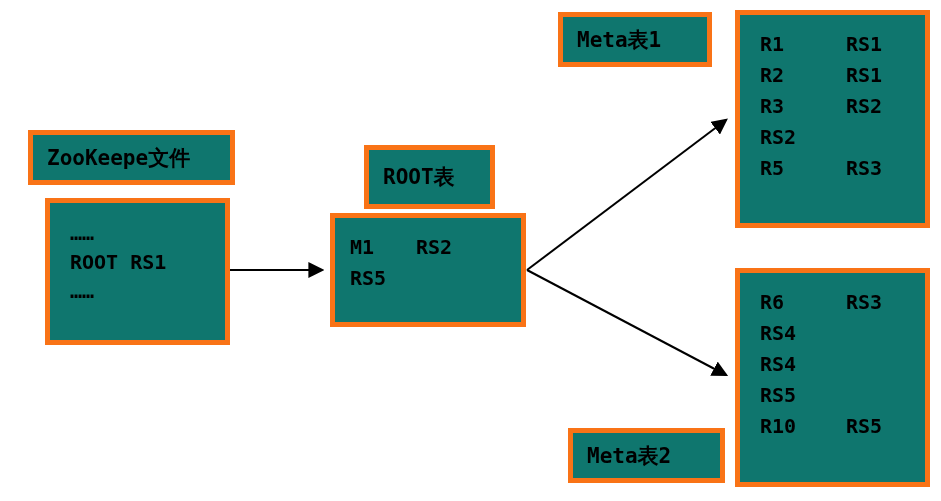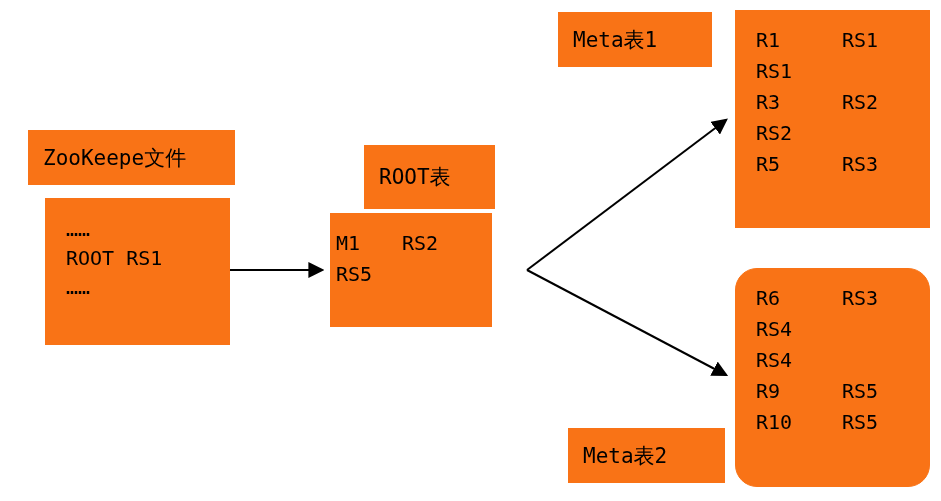--- a/index.html
+++ b/index.html
@@ -10,24 +10,25 @@
   }
   .canvas {
     position: relative;
     width: 941px;
     height: 501px;
     background: #ffffff;
     overflow: hidden;
   }
   .box {
     position: absolute;
-    border: 1px solid #f97316;
-    background: #f97316;
+    border: 5px solid #f97316;
+    background: #0f766e;
     box-sizing: border-box;
     color: #000000;
+    font-weight: bold;
   }
   .label-box {
     display: flex;
     align-items: center;
     padding-left: 14px;
     font-size: 21px;
   }
   .content-box {
     font-size: 20px;
   }
@@ -78,68 +79,68 @@
   <div class="box content-box" style="left:45px; top:198px; width:185px; height:147px; padding:16px 0 0 20px;">
     <div class="line">……</div>
     <div class="line">ROOT RS1</div>
     <div class="line">……</div>
   </div>
 
   <div class="box label-box" style="left:364px; top:145px; width:131px; height:64px;">
     <span>ROOT表</span>
   </div>
 
-  <div class="box content-box" style="left:330px; top:213px; width:162px; height:114px; padding:14px 0 0 5px;">
+  <div class="box content-box" style="left:330px; top:213px; width:196px; height:114px; padding:14px 0 0 15px;">
     <div class="row root-row">
       <span class="col-key">M1</span>
       <span class="col-val">RS2</span>
     </div>
     <div class="row root-row">
       <span class="col-val">RS5</span>
     </div>
   </div>
 
   <div class="box label-box" style="left:558px; top:12px; width:154px; height:55px;">
     <span>Meta表1</span>
   </div>
 
   <div class="box content-box" style="left:735px; top:10px; width:195px; height:218px; padding:14px 0 0 20px;">
     <div class="row">
       <span class="col-key">R1</span>
       <span class="col-val">RS1</span>
     </div>
     <div class="row">
+      <span class="col-key">R2</span>
       <span class="col-val">RS1</span>
     </div>
     <div class="row">
       <span class="col-key">R3</span>
       <span class="col-val">RS2</span>
     </div>
     <div class="row">
       <span class="col-val">RS2</span>
     </div>
     <div class="row">
       <span class="col-key">R5</span>
       <span class="col-val">RS3</span>
     </div>
   </div>
 
-  <div class="box content-box" style="left:735px; top:268px; width:195px; height:219px; padding:14px 0 0 20px;border-radius:22px;">
+  <div class="box content-box" style="left:735px; top:268px; width:195px; height:219px; padding:14px 0 0 20px;">
     <div class="row">
       <span class="col-key">R6</span>
       <span class="col-val">RS3</span>
     </div>
     <div class="row">
       <span class="col-val">RS4</span>
     </div>
     <div class="row">
       <span class="col-val">RS4</span>
     </div>
     <div class="row">
-      <span class="col-key">R9</span>
       <span class="col-val">RS5</span>
     </div>
     <div class="row">
       <span class="col-key">R10</span>
       <span class="col-val">RS5</span>
     </div>
   </div>
 
   <div class="box label-box" style="left:568px; top:428px; width:157px; height:55px;text-align:center;">
     <span>Meta表2</span>

